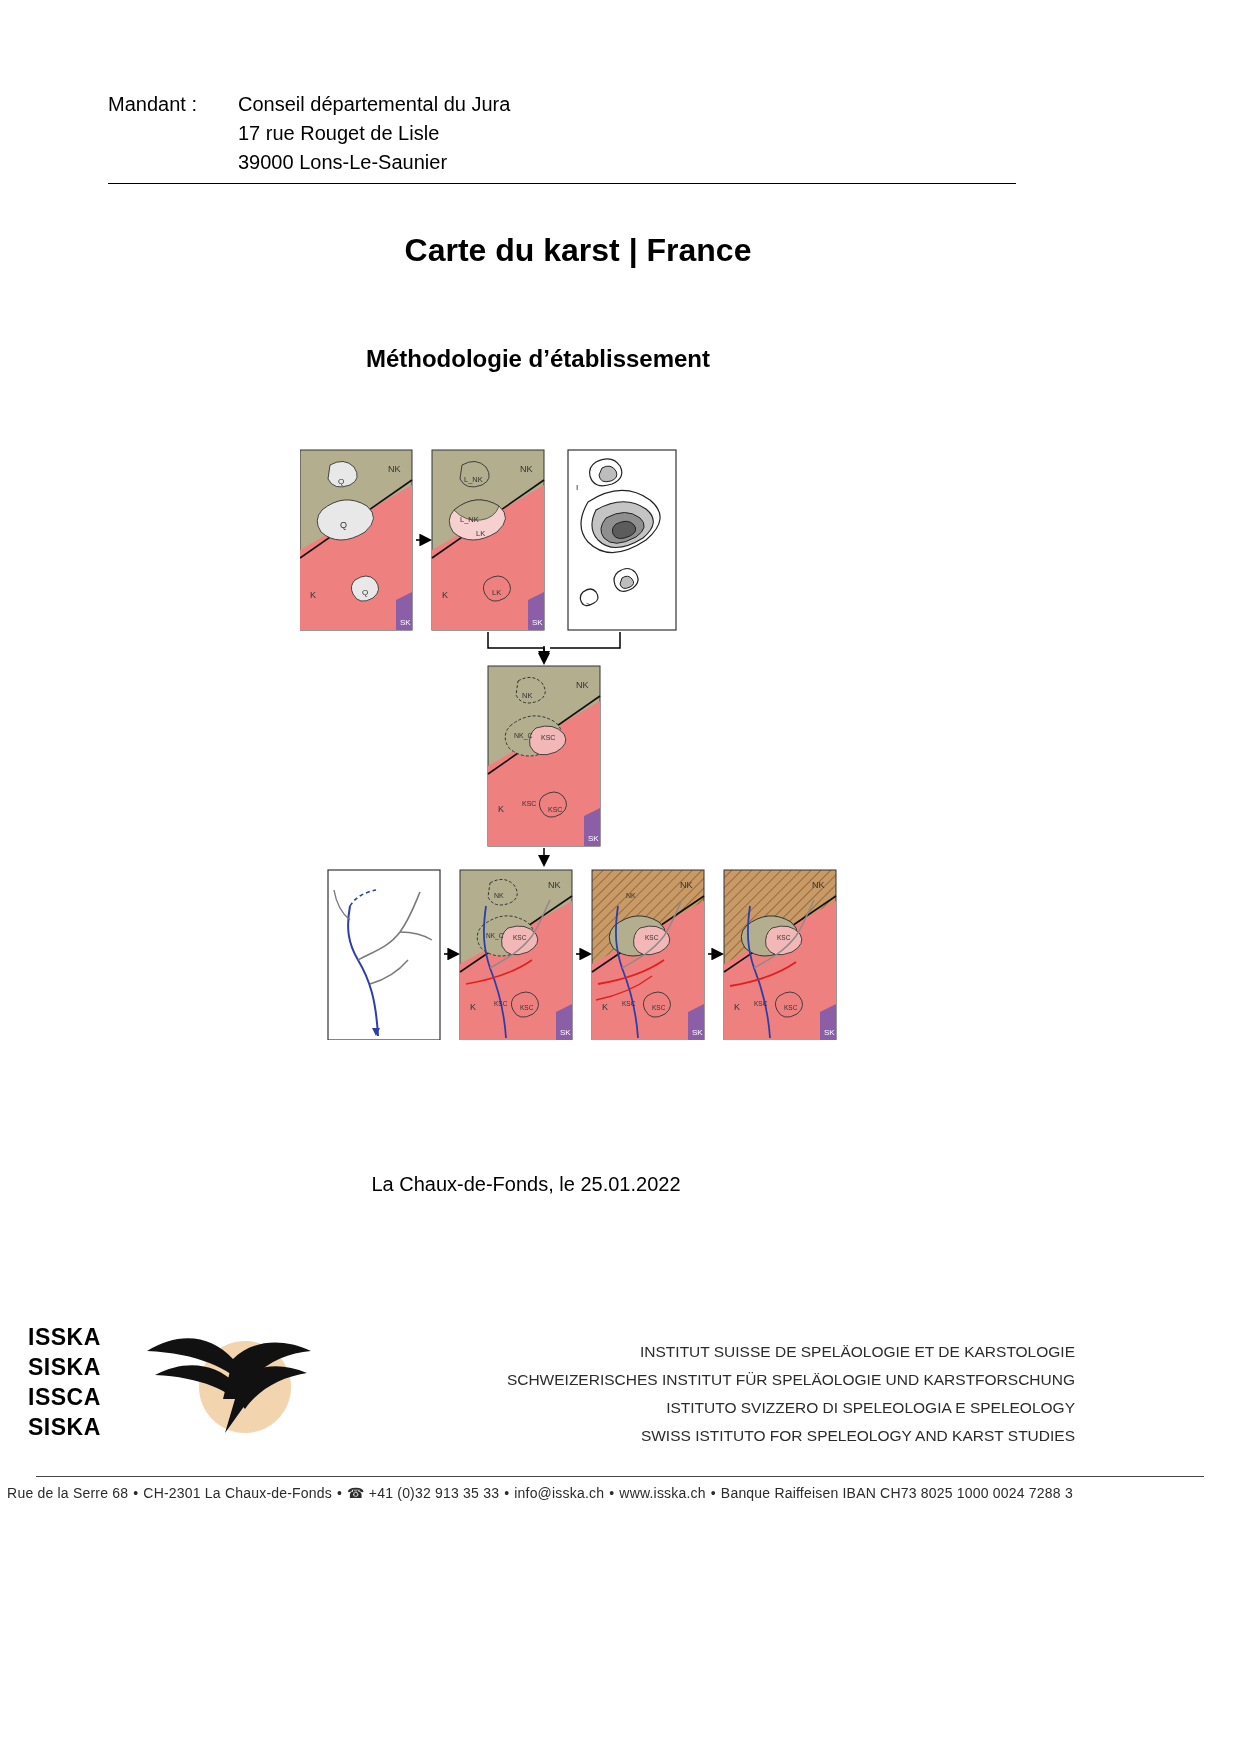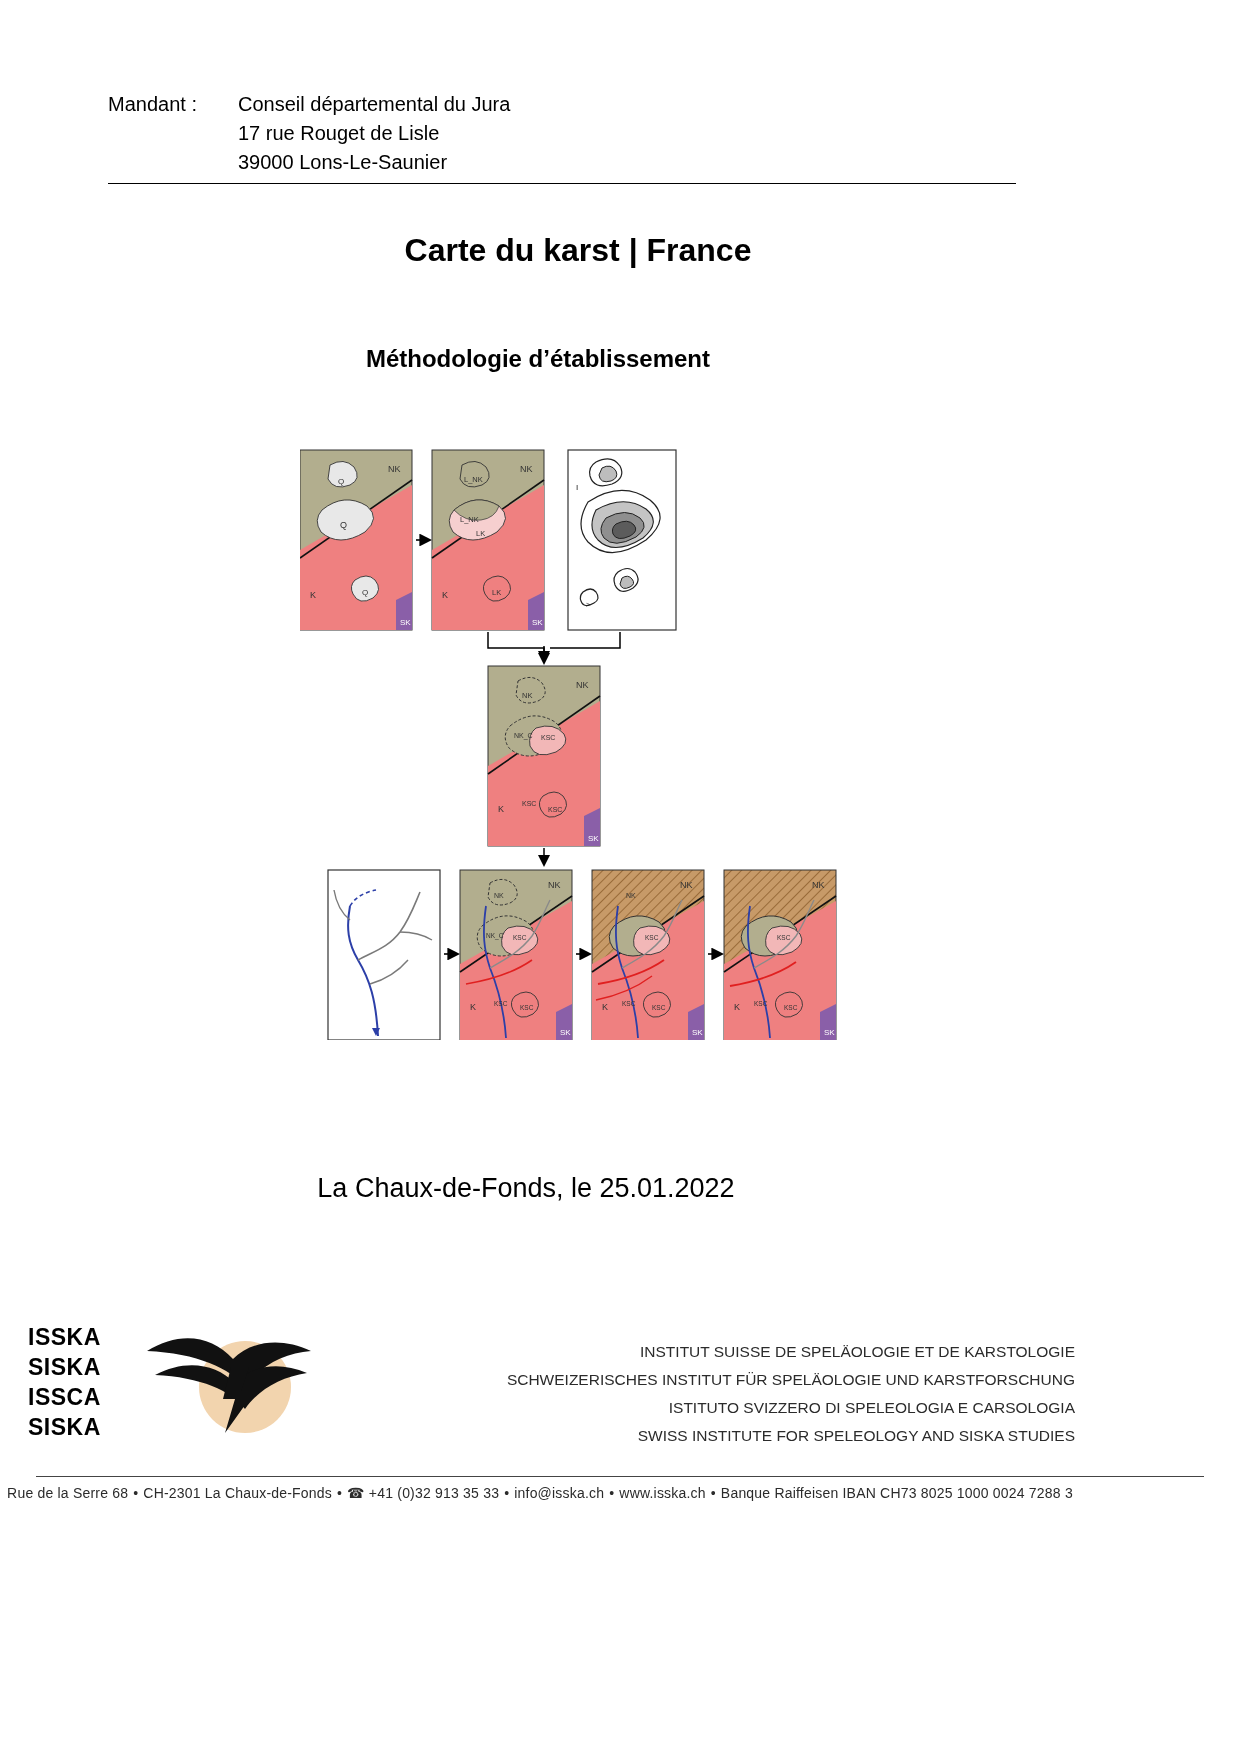--- a/index.html
+++ b/index.html
@@ -78,21 +78,21 @@
     display: block;
   }
 
   
   .placedate {
     position: absolute;
     left: 0;
     top: 1173px;
     width: 1052px;
     text-align: center;
-    font-size: 27px;
+    font-size: 20px;
   }
   .logo-text {
     position: absolute;
     left: 28px;
     top: 1322px;
     font-family: "Liberation Sans", sans-serif;
     font-weight: bold;
     font-size: 23px;
     line-height: 30px;
     letter-spacing: 0.5px;
@@ -334,21 +334,21 @@
     <circle cx="100" cy="62" r="46" fill="#f2d4ae"></circle>
     <path d="M2,26 C34,6 66,10 88,34 C106,16 136,12 166,26 C140,28 116,40 100,62 C86,44 52,28 2,26 Z" fill="#111"></path>
     <path d="M10,50 C40,34 70,38 90,58 C108,40 134,36 162,48 C136,52 114,64 100,84 C86,66 56,52 10,50 Z" fill="#111"></path>
     <path d="M86,42 L104,42 L96,66 L110,66 L80,108 L90,74 L78,74 Z" fill="#111"></path>
   </svg>
 </div>
 
 <div class="footer-names">
   <div>INSTITUT SUISSE DE SPELÄOLOGIE ET DE KARSTOLOGIE</div>
   <div>SCHWEIZERISCHES INSTITUT FÜR SPELÄOLOGIE UND KARSTFORSCHUNG</div>
-  <div>ISTITUTO SVIZZERO DI SPELEOLOGIA E CARSOLOGIA</div>
-  <div>SWISS INSTITUTE FOR SPELEOLOGY AND SISKA STUDIES</div>
+  <div>ISTITUTO SVIZZERO DI SPELEOLOGIA E SPELEOLOGY</div>
+  <div>SWISS ISTITUTO FOR SPELEOLOGY AND KARST STUDIES</div>
 </div>
 
 <div class="footer-rule"></div>
 
 <div class="footer-contact">
   <span>Rue  de  la  Serre  68</span><span class="sep">•</span><span>CH-2301 La Chaux-de-Fonds</span><span class="sep">•</span><span>☎ +41 (0)32 913 35 33</span><span class="sep">•</span><span>info@isska.ch</span><span class="sep">•</span><span>www.isska.ch</span><span class="sep">•</span><span>Banque Raiffeisen IBAN CH73 8025 1000 0024 7288 3</span>
 </div>
 
 </body></html>

